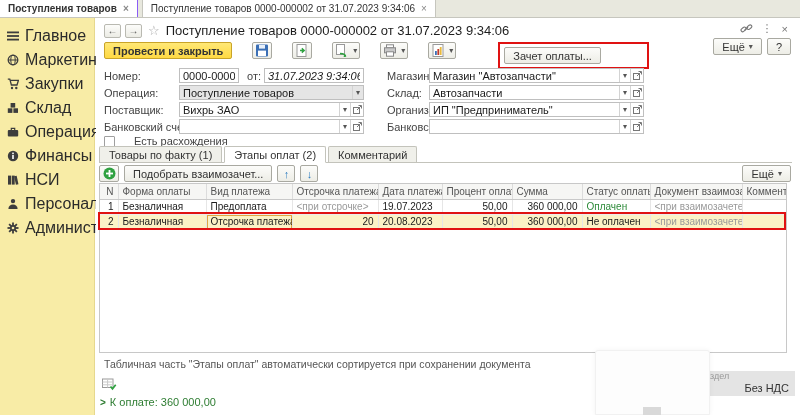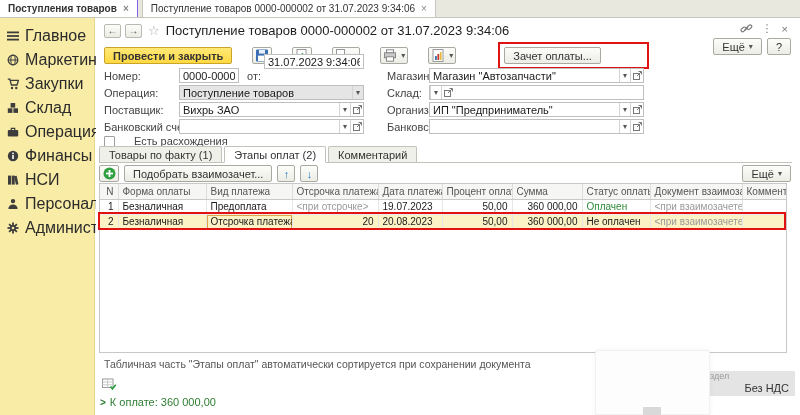--- a/index.html
+++ b/index.html
@@ -29,21 +29,21 @@
   .star { color:#A9A9A9; font-size:13px; margin:0 2px; }
   .title { font-size:13px; color:#1e1e1e; white-space:nowrap; }
   .winicons { position:absolute; top:4px; right:12px; display:flex; align-items:center; gap:9px; color:#777; }
   .winicons .glyph { font-size:11px; }
   .morerow { position:absolute; top:20px; right:9px; display:flex; gap:5px; }
   .btn { border:1px solid #A9A9A1; background:linear-gradient(#FCFCFA,#EDEDE6);
     border-radius:2px; padding:0 8px; height:17px; font-size:11px; color:#333;
     display:inline-flex; align-items:center; gap:4px; white-space:nowrap; }
   .caret { font-size:8px; color:#555; }
   
-  .toolbar { position:absolute; top:24px; left:8px; display:flex; align-items:center; gap:20px; }
+  .toolbar { position:absolute; top:24px; left:8px; display:flex; gap:20px; }
   .btn-primary { background:linear-gradient(#FFE876,#FFD943); border:1px solid #C9A429; font-weight:bold; }
   .iconbtn { padding:0 2px; min-width:20px; justify-content:center; }
   .redwrap { border:2px solid #E01212; padding:3px 46px 3px 4px; margin-left:22px; display:inline-flex; align-items:center; }
   
   .flabel { position:absolute; color:#444; }
   .fbox { position:absolute; height:15px; border:1px solid #BFBFBF; background:#fff;
     display:flex; align-items:center; padding:0 3px; font-size:11px; color:#1a1a1a; overflow:hidden; white-space:nowrap; }
   .fop { background:#e5e5e5; }
   .fval { flex:1; overflow:hidden; }
   .fdd { flex:0 0 11px; border-left:1px solid #D3D3D3; align-self:stretch; display:flex; align-items:center; justify-content:center; color:#555; font-size:8px; }
@@ -255,21 +255,21 @@
           <span>Зачет оплаты...</span>
         </span>
     </span>
   </div>
 
   <span class="flabel" style="left:8px; top:52px;">Номер:</span>
   <div class="fbox" style="left:83px; top:50px; width:60px;">
       <span class="fval">0000-000002</span>
     </div>
   <span class="flabel" style="left:151px; top:52px;">от:</span>
-  <div class="fbox" style="left:168px; top:36px; width:100px;">
+  <div class="fbox" style="left:168px; top:50px; width:100px;font-style:italic;">
       <span class="fval">31.07.2023  9:34:06</span>
     </div>
 
   <span class="flabel" style="left:8px; top:69px;">Операция:</span>
   <div class="fbox fop" style="left:83px; top:67px; width:185px; padding:0;">
     <span class="fval" style="padding:0 3px;">Поступление товаров</span>
     <span class="fdd">▾</span>
   </div>
 
   <span class="flabel" style="left:8px; top:86px;">Поставщик:</span>
@@ -308,20 +308,21 @@
     <span class="fopen">
         <svg width="9" height="9">
           <rect x="0.5" y="2.5" width="6" height="6" fill="none" stroke="#777"></rect>
           <path d="M4 5l4-4M5.5 0.5H8.5V3.5" stroke="#777" fill="none"></path>
         </svg>
       </span>
   </div>
 
   <span class="flabel" style="left:291px; top:69px;">Склад:</span>
   <div class="fbox" style="left:333px; top:67px; width:215px; padding:0;">
+    <span class="fval" style="padding:0 3px;">Автозапчасти</span>
     <span class="fdd">▾</span>
     <span class="fopen">
         <svg width="9" height="9">
           <rect x="0.5" y="2.5" width="6" height="6" fill="none" stroke="#777"></rect>
           <path d="M4 5l4-4M5.5 0.5H8.5V3.5" stroke="#777" fill="none"></path>
         </svg>
       </span>
   </div>
 
   <span class="flabel" style="left:291px; top:86px;">Организация:</span>

